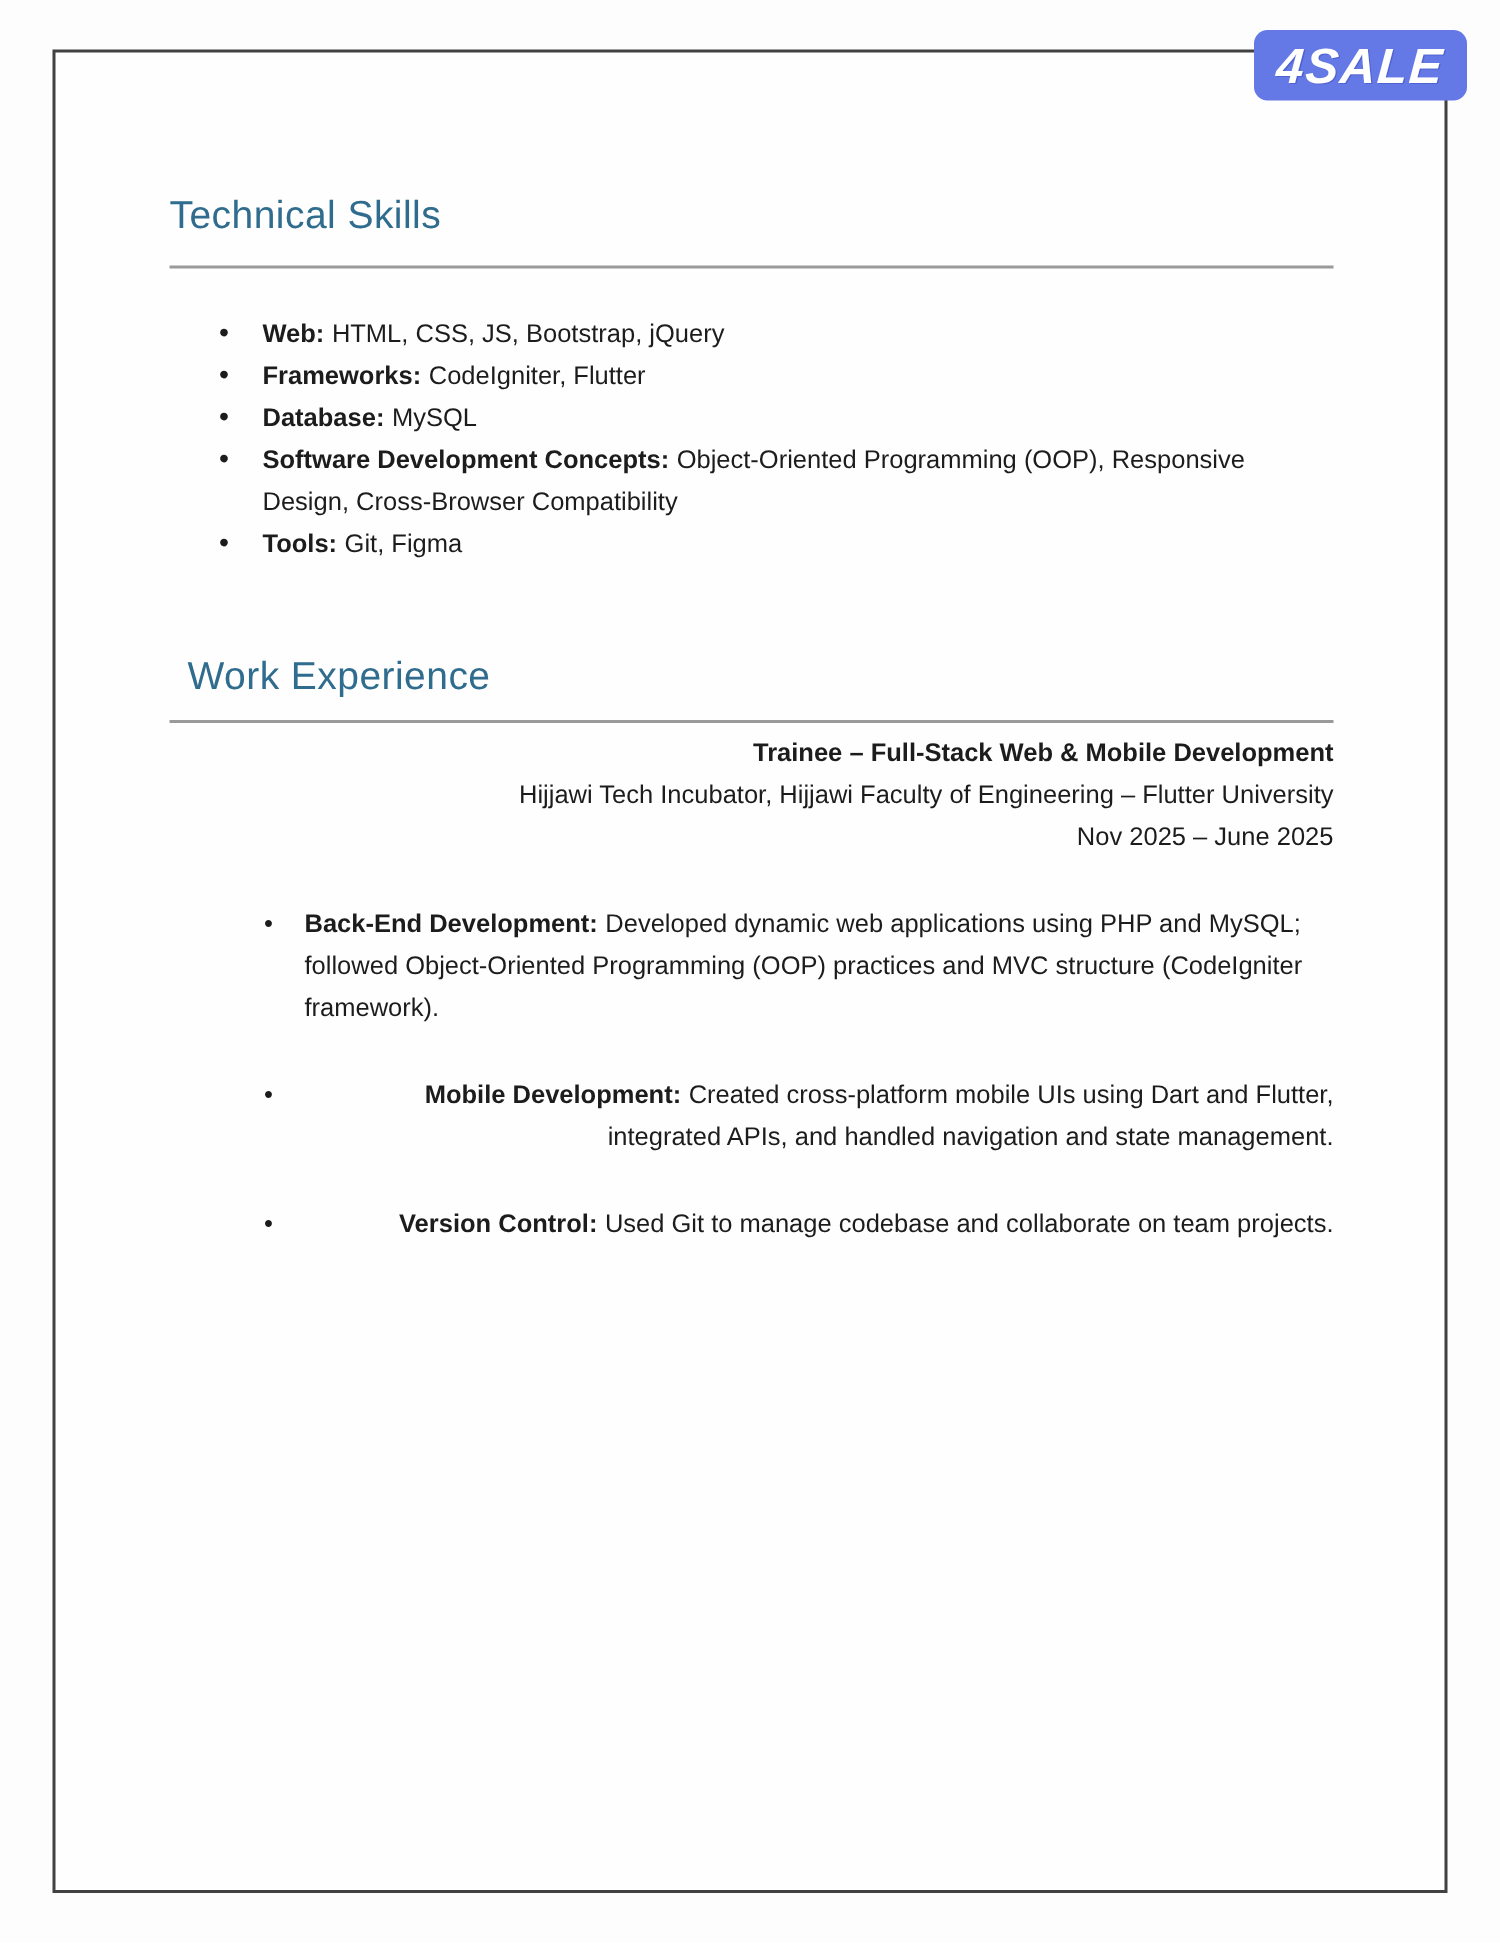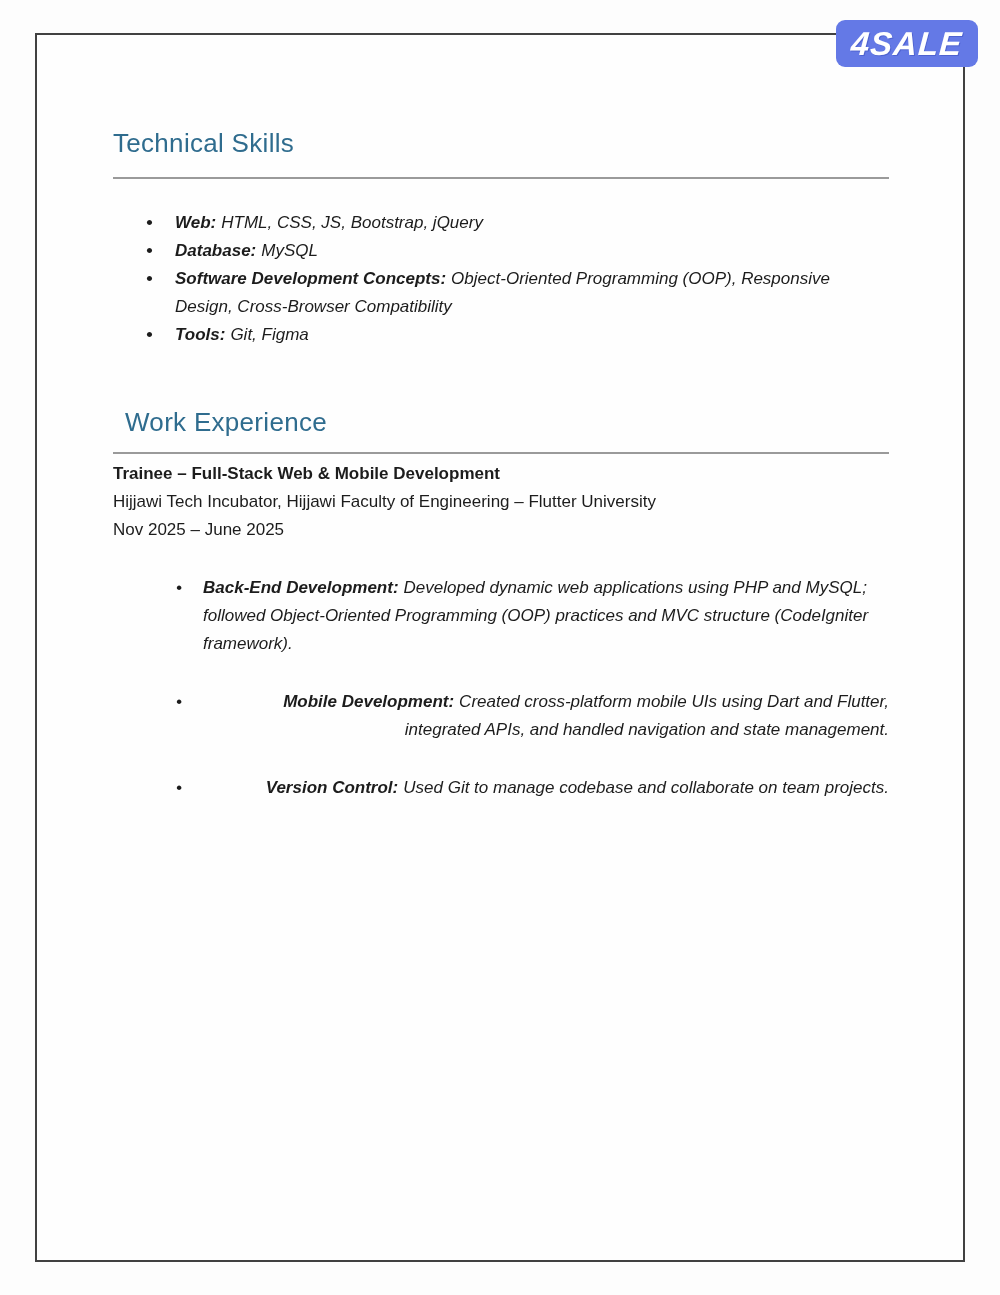--- a/index.html
+++ b/index.html
@@ -56,25 +56,25 @@
   }
   h2.first { margin-top: 126px; }
   h2.second { margin-top: 56px; margin-left: 12px; }
   hr.section-rule {
     border: none;
     border-top: 2px solid #9a9a9a;
     margin: 0;
   }
   hr.rule-1 { margin-top: 17px; }
   hr.rule-2 { margin-top: 13px; }
-  .body-text { font-size: 17px; line-height: 28px; }
+  .body-text { font-size: 17px; line-height: 28px; text-align: right; }
   ul.bullet-list {
     list-style: none;
     margin: 0; padding: 0;
-    font-size: 17px; line-height: 28px; font-style: italic;
+    font-size: 17px; line-height: 28px;
   }
   ul.skills-list { margin-top: 30px; padding-left: 62px; }
   ul.skills-list > li { position: relative; }
   ul.skills-list > li::before {
     content: "\2022";
     position: absolute;
     left: -29px;
     font-size: 19px;
   }
   ul.exp-list { margin-top: 30px; padding-left: 90px; }
@@ -104,20 +104,23 @@
 <div class="content">
 
   <h2 class="section-title first">Technical Skills</h2>
   <hr class="section-rule rule-1">
 
   <ul class="bullet-list skills-list">
     <li>
       <span class="label">Web:</span><span>HTML, CSS, JS, Bootstrap, jQuery</span>
     </li>
     <li>
+      <span class="label">Frameworks:</span><span>CodeIgniter, Flutter</span>
+    </li>
+    <li>
       <span class="label">Database:</span><span>MySQL</span>
     </li>
     <li>
       <span class="label">Software Development Concepts:</span><span>Object-Oriented Programming (OOP), Responsive Design, Cross-Browser Compatibility</span>
     </li>
     <li>
       <span class="label">Tools:</span><span>Git, Figma</span>
     </li>
   </ul>
 

